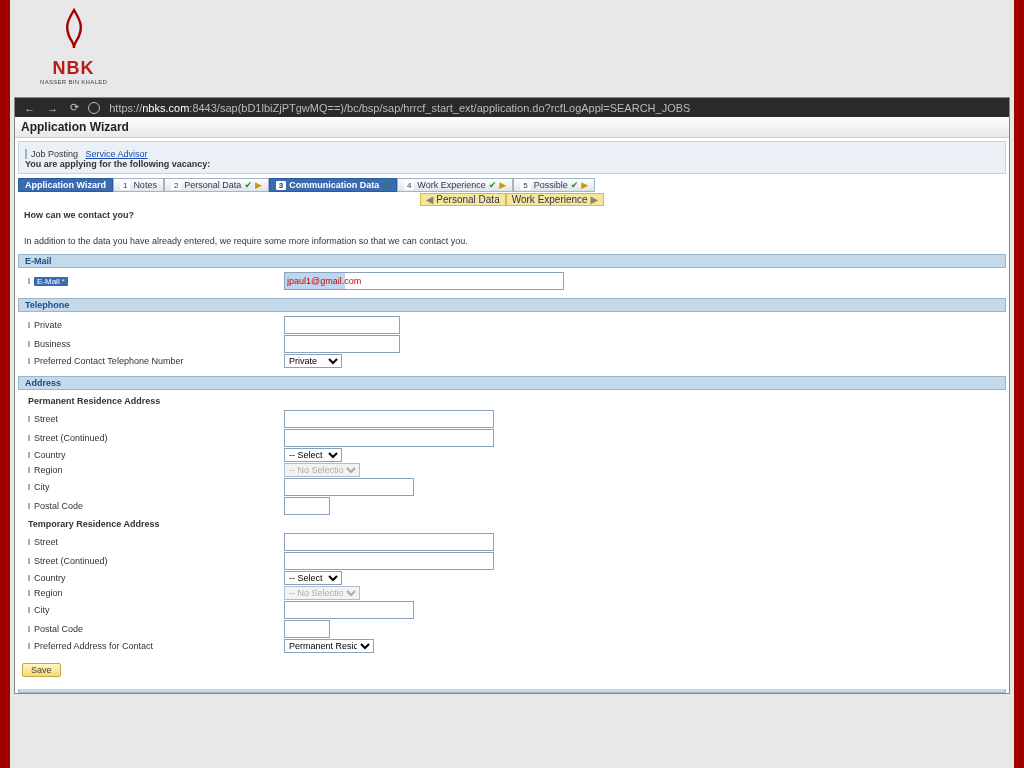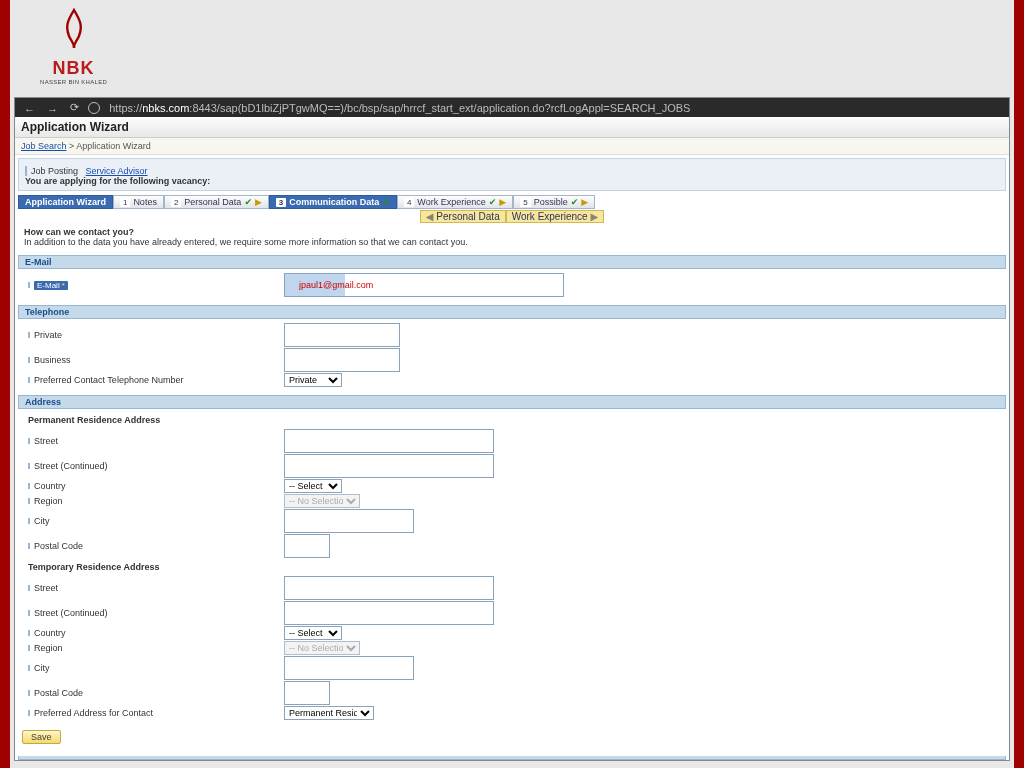--- a/index.html
+++ b/index.html
@@ -28,28 +28,28 @@
   .tab { background: linear-gradient(#fdfdfd, #e0e5ea); border: 1px solid #a5b5c5; padding: 1px 6px; display: flex; align-items: center; gap: 3px; color: #335; cursor: pointer; }
   .tab.active { background: #3a6ab0; color: #fff; border-color: #2a5a9f; font-weight: bold; }
   .tab .num { background: #fff; color: #335; padding: 0 3px; font-size: 8px; border-radius: 1px; }
   .tab.active .num { background: #fff; color: #335; }
   .check { color: #2a8a2a; font-size: 9px; }
   .arrow-y { color: #c90; font-size: 9px; }
   .subtab-strip { display: flex; gap: 0; font-size: 10px; margin-top: 1px; justify-content: center; }
   .subtab { background: #f5e6a0; border: 1px solid #d4b850; padding: 0 5px; color: #335; cursor: pointer; }
   .subtab .arr { color: #886; }
   .q-block { padding: 4px 6px; font-size: 9px; color: #333; background: #fff; }
-  .q-block .q { font-weight: bold; margin-bottom: 0; }
+  .q-block .q { font-weight: bold; margin-bottom: 16px; }
   .section-hdr { background: #c4d9ea; border: 1px solid #9ab6ce; padding: 1px 6px; font-size: 9px; font-weight: bold; color: #1a4d8a; margin-top: 4px; }
   .form-area { background: #fff; padding: 3px 6px; }
   .row { display: flex; align-items: center; margin: 1px 0; }
   .label-cell { width: 260px; font-size: 9px; color: #333; padding-left: 10px; position: relative; }
   .label-cell::before { content: ""; position: absolute; left: 4px; top: 2px; bottom: 2px; width: 2px; background: #9ab6ce; }
   .field-cell { }
-  .field-cell input[type="text"] { height: 24px; border: 1px solid #8aa3bb; font-size: 9px; padding: 0 14px; background: #fff; }
+  .field-cell input[type="text"] { height: 18px; border: 1px solid #8aa3bb; font-size: 9px; padding: 0 2px; background: #fff; }
   .field-cell input.med { width: 210px; }
   .field-cell input.short { width: 116px; }
   .field-cell input.tiny { width: 46px; }
   .field-cell select { height: 14px; border: 1px solid #8aa3bb; font-size: 9px; background: #fff; }
   .field-cell select.disabled { background: #eee; color: #888; }
   .field-cell select.sel-sm { width: 58px; }
   .field-cell select.sel-md { width: 76px; }
   .field-cell select.sel-pref { width: 90px; }
   .email-badge { background: #3a6ab0; color: #fff; font-size: 8px; padding: 0 3px; border-radius: 1px; display: inline-flex; align-items: center; gap: 2px; }
   .email-badge .star { color: #ffdf6b; font-size: 8px; }
@@ -79,24 +79,20 @@
       <span class="addr-icon">←</span>
       <span class="addr-icon">→</span>
       <span class="addr-icon">⟳</span>
       <span class="globe"></span>
       <span class="addr-url">
         <span>https://</span><span class="domain">nbks.com</span><span>:8443/sap(bD1lbiZjPTgwMQ==)/bc/bsp/sap/hrrcf_start_ext/application.do?rcfLogAppl=SEARCH_JOBS</span>
       </span>
     </div>
 
     <div class="wizard-title-bar">Application Wizard</div>
-    <div class="breadcrumb">
-      <a href="#">Job Search</a>
-      &gt; <span>Application Wizard</span>
-    </div>
 
     <div class="vacancy-box">
       <div style="margin-top:3px;padding-left:4px;border-left:2px solid #9ab6ce">
         <span class="jp">Job Posting</span>&nbsp;&nbsp;
         <a href="#">Service Advisor</a>
       </div>
       <div style="font-weight:bold">You are applying for the following vacancy:</div>
     </div>
 
     <div class="content">

